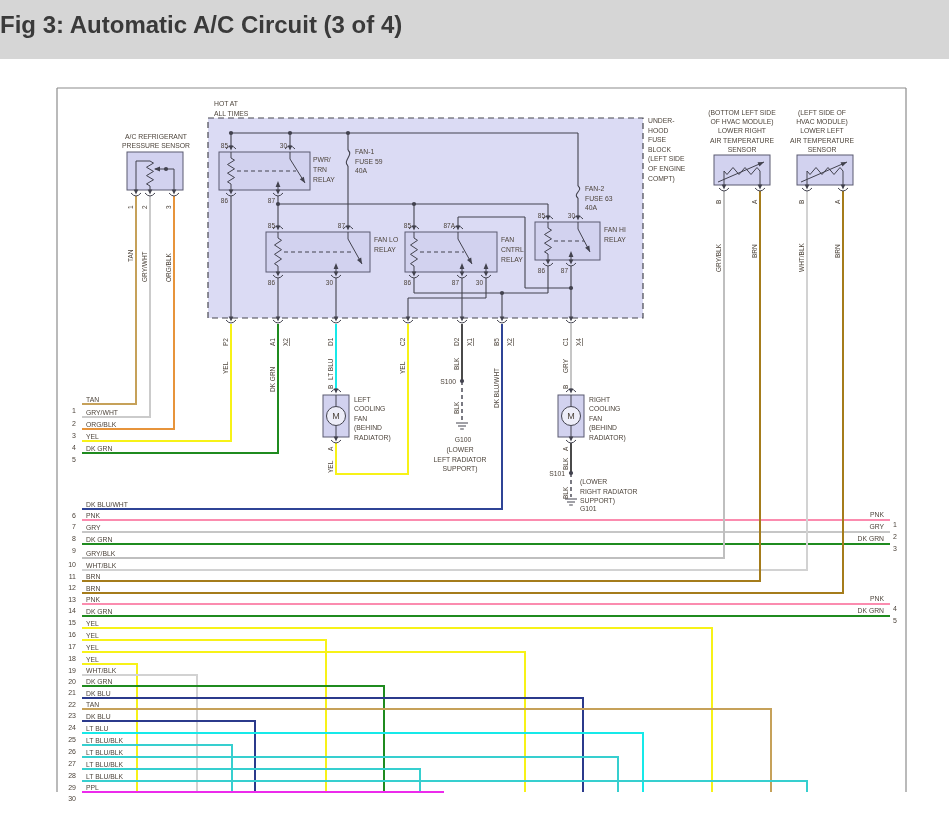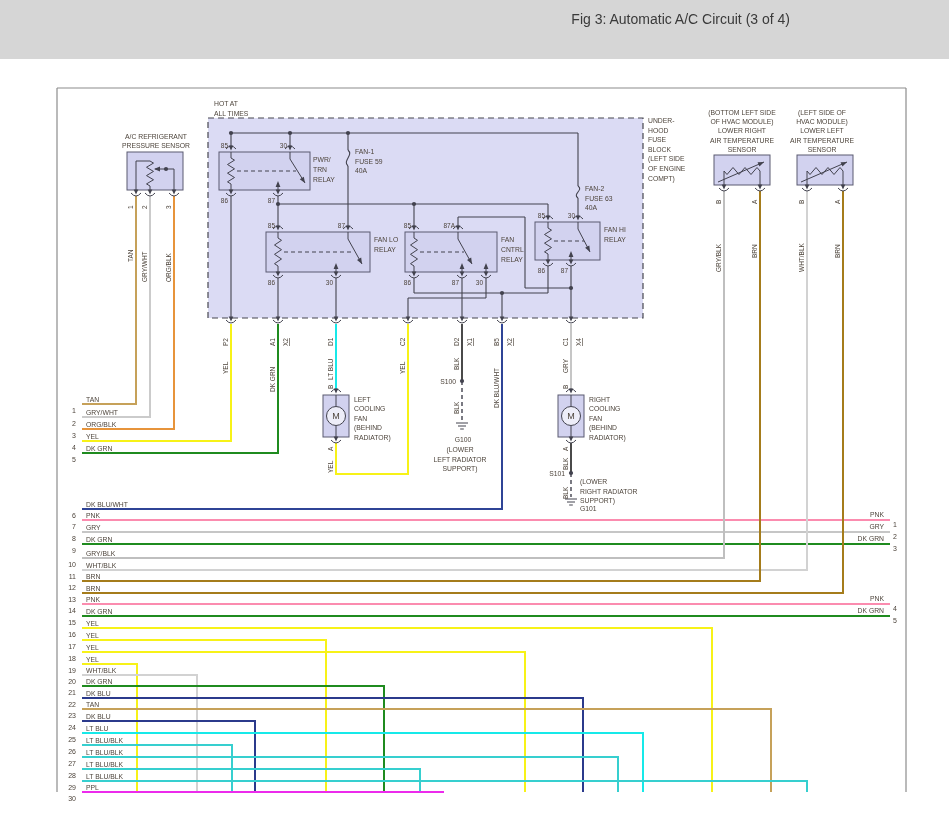--- a/index.html
+++ b/index.html
@@ -1,20 +1,20 @@
 <!DOCTYPE html>
 <html><head>
 <meta charset="utf-8">
 <style>
   html,body{margin:0;padding:0;}
   body{width:949px;height:814px;position:relative;background:#ffffff;overflow:hidden;
        font-family:"Liberation Sans",sans-serif;}
   .header-band{position:absolute;top:0;left:0;width:949px;height:59px;background:#d6d6d6;}
-  .fig-title{position:absolute;top:11px;left:0;width:790px;text-align:right;
-             font-size:14px;color:#3a3a3a;letter-spacing:0px;}
+  .fig-title{position:absolute;top:11px;left:0;width:790px;text-align:left;
+             font-size:24px;color:#3a3a3a;letter-spacing:0px;font-weight:bold;}
   svg{position:absolute;top:0;left:0;}
   text{font-family:"Liberation Sans",sans-serif;}
 </style>
 </head>
 <body>
 
 <div class="header-band">
   <div class="fig-title">Fig 3: Automatic A/C Circuit (3 of 4)</div>
 </div>
 

